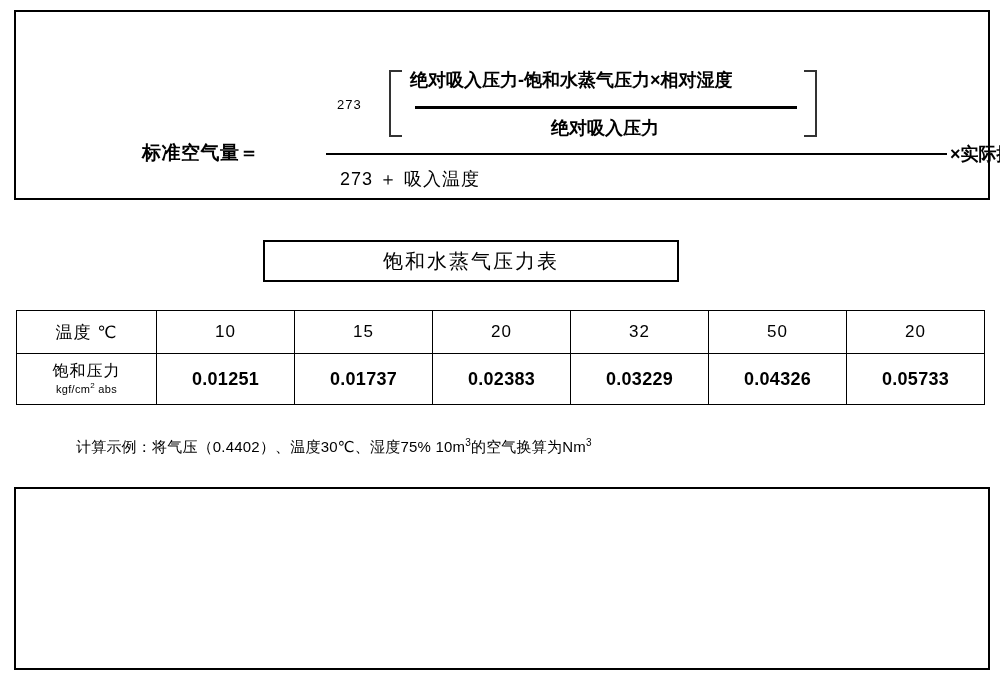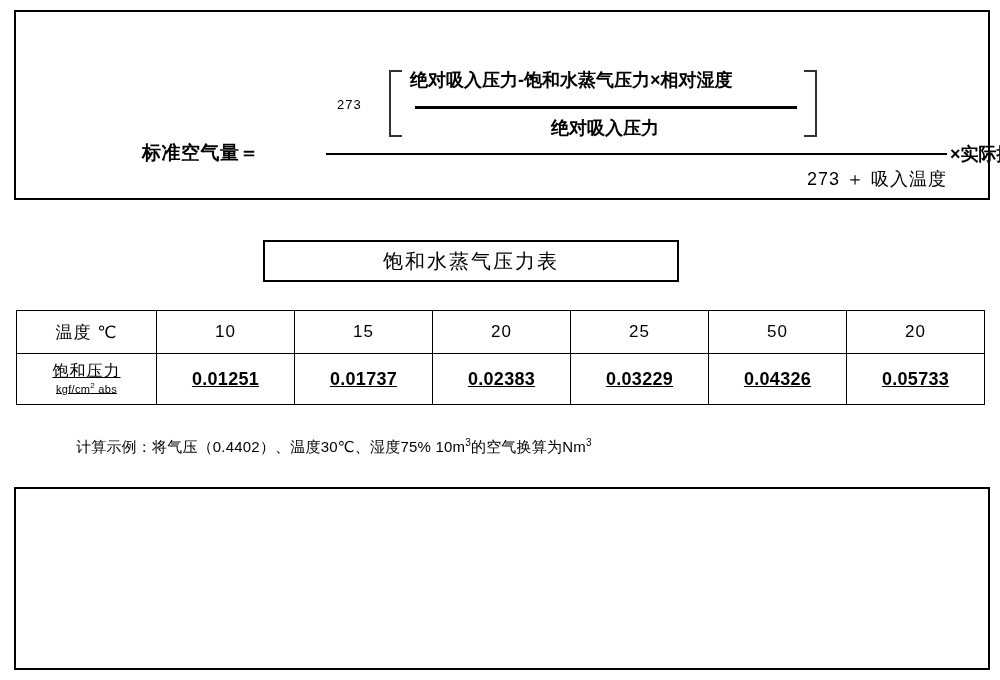--- a/index.html
+++ b/index.html
@@ -106,24 +106,24 @@
     position: absolute;
     left: 310px;
     top: 141px;
     width: 621px;
     height: 2px;
     background: #000;
   }
 
   .f1-outer-den {
     position: absolute;
-    left: 310px;
+    left: 324px;
     top: 155px;
     width: 621px;
-    text-align: right;
+    text-align: left;
     font-size: 18px;
     white-space: nowrap;
     letter-spacing: 1px;
   }
 
   .f1-tail {
     position: absolute;
     left: 934px;
     top: 130px;
     font-size: 18px;
@@ -157,21 +157,21 @@
     border-collapse: collapse;
     table-layout: fixed;
   }
   #pressure-table td {
     border: 1px solid #000;
     text-align: center;
     vertical-align: middle;
     padding: 0;
   }
   #pressure-table .row-head td { height: 42px; }
-  #pressure-table .row-val td { height: 50px; text-decoration: underline; }
+  #pressure-table .row-val td { height: 50px; }
 
   #pressure-table .col-label { width: 139px; }
 
   .th-label {
     font-size: 17px;
     letter-spacing: 1px;
   }
   .th-val {
     font-size: 17px;
     letter-spacing: 1px;
@@ -252,21 +252,21 @@
       <td>
         <span class="th-val">10</span>
       </td>
       <td>
         <span class="th-val">15</span>
       </td>
       <td>
         <span class="th-val">20</span>
       </td>
       <td>
-        <span class="th-val">25</span>
+        <span class="th-val">32</span>
       </td>
       <td>
         <span class="th-val">50</span>
       </td>
       <td>
         <span class="th-val">20</span>
       </td>
     </tr>
     <tr class="row-val">
       <td class="col-label">

